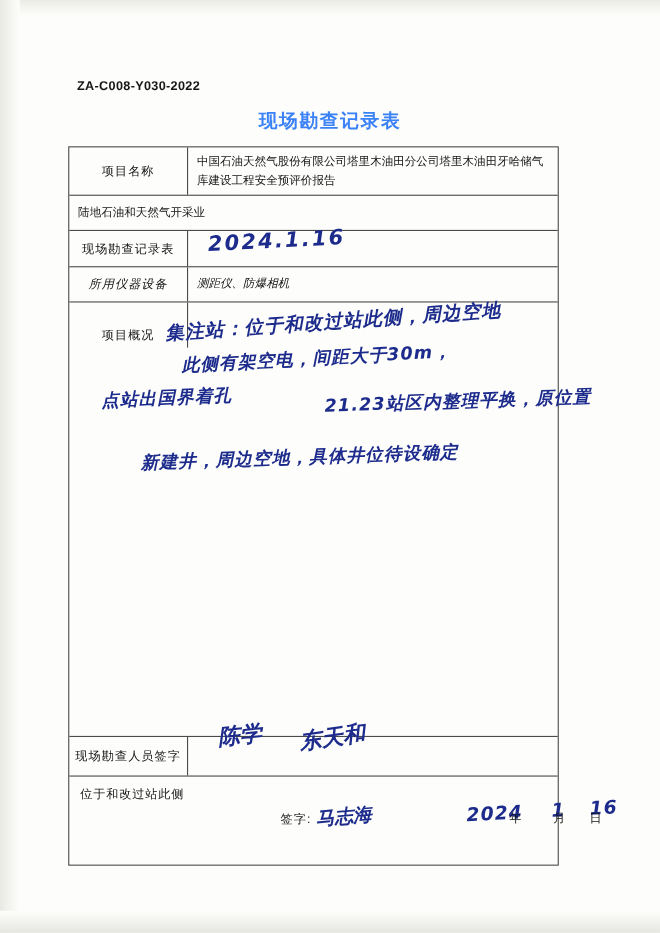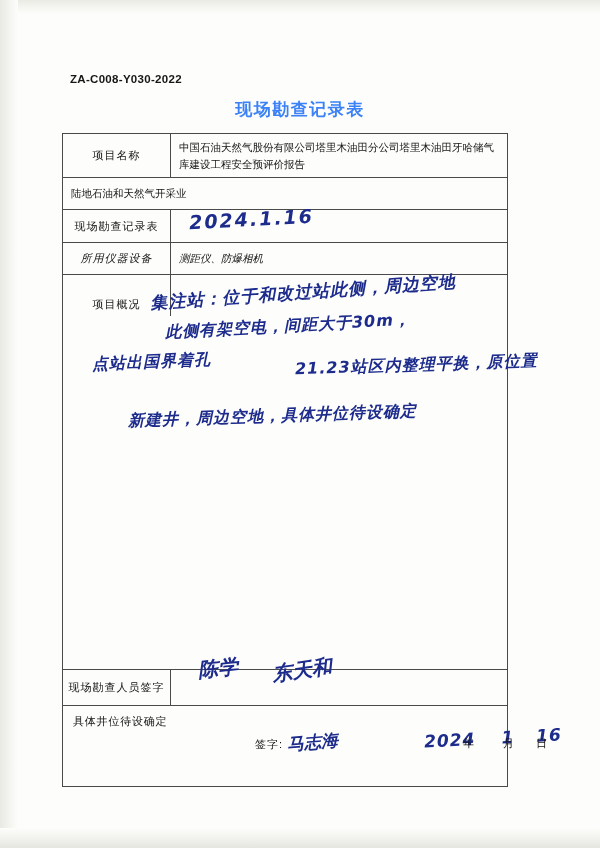--- a/index.html
+++ b/index.html
@@ -234,21 +234,21 @@
       <div class="cell-label">项目概况</div>
       <div class="cell-value"></div>
     </div>
 
     <div class="row r-sign">
       <div class="cell-label">现场勘查人员签字</div>
       <div class="cell-value"></div>
     </div>
 
     <div class="row r-confirm">
-      <div class="cell-label">具体井位待设确定</div>
+      <div class="cell-label">位于和改过站此侧</div>
     </div>
 
   </div>
 
   <div class="hand hw-date">2024.1.16</div>
 
   <div class="hand hw-line hw-l1">集注站：位于和改过站此侧，周边空地</div>
   <div class="hand hw-line hw-l2">此侧有架空电，间距大于30m，</div>
   <div class="hand hw-line hw-l3">点站出国界着孔</div>
   <div class="hand hw-line hw-l4">21.23站区内整理平换，原位置</div>

